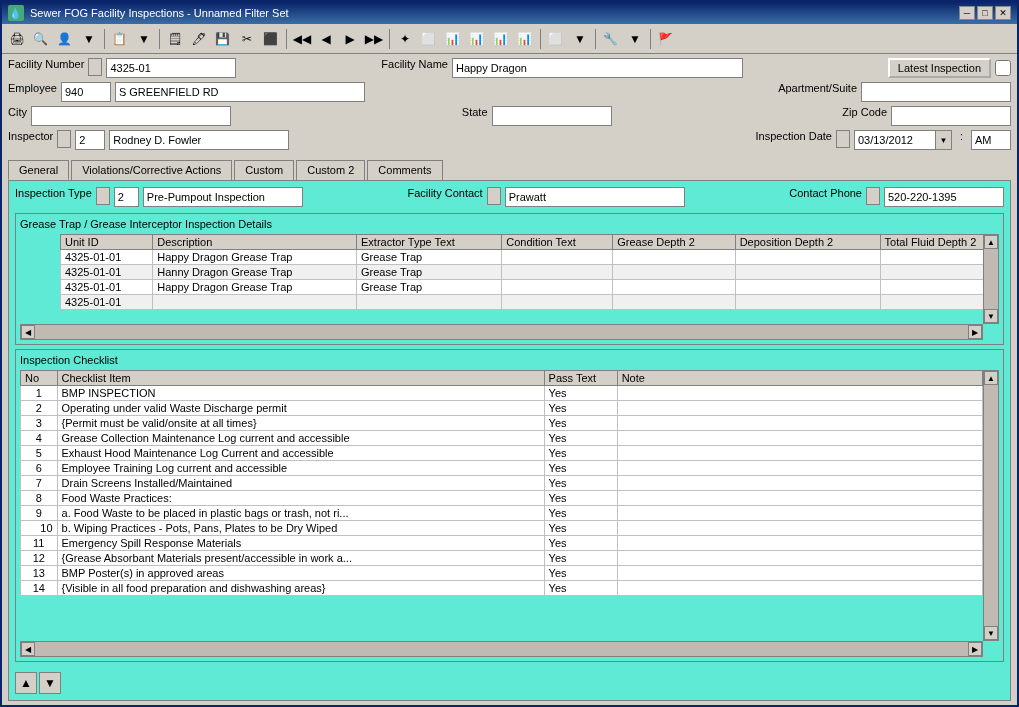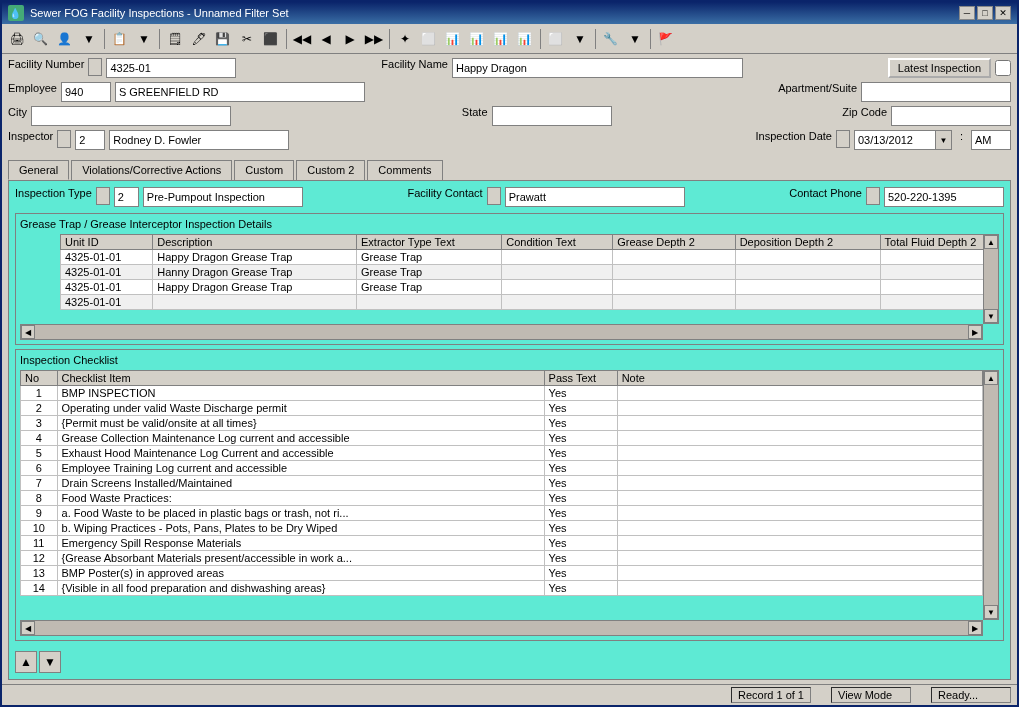--- a/index.html
+++ b/index.html
@@ -550,21 +550,21 @@
                     <td>Yes</td>
                     <td></td>
                   </tr>
                   <tr>
                     <td style="text-align: center;">9</td>
                     <td>a.  Food Waste to be placed in plastic bags or trash, not ri...</td>
                     <td>Yes</td>
                     <td></td>
                   </tr>
                   <tr>
-                    <td style="text-align: center;">10</td>
+                    <td style="text-align: right;">10</td>
                     <td>b.  Wiping Practices - Pots, Pans, Plates to be Dry Wiped</td>
                     <td>Yes</td>
                     <td></td>
                   </tr>
                   <tr>
                     <td style="text-align: center;">11</td>
                     <td>Emergency Spill Response Materials</td>
                     <td>Yes</td>
                     <td></td>
                   </tr>
@@ -606,18 +606,13 @@
       </div>
 
       <div class="nav-btns">
         <div class="nav-btn">▲</div>
         <div class="nav-btn">▼</div>
       </div>
 
     </div>
   </div>
 
-  <div class="bottom-bar">
-    <div class="status-panel">Record 1 of 1</div>
-    <div class="status-panel">View Mode</div>
-    <div class="status-panel">Ready...</div>
-  </div>
 </div>
 
 </body></html>

